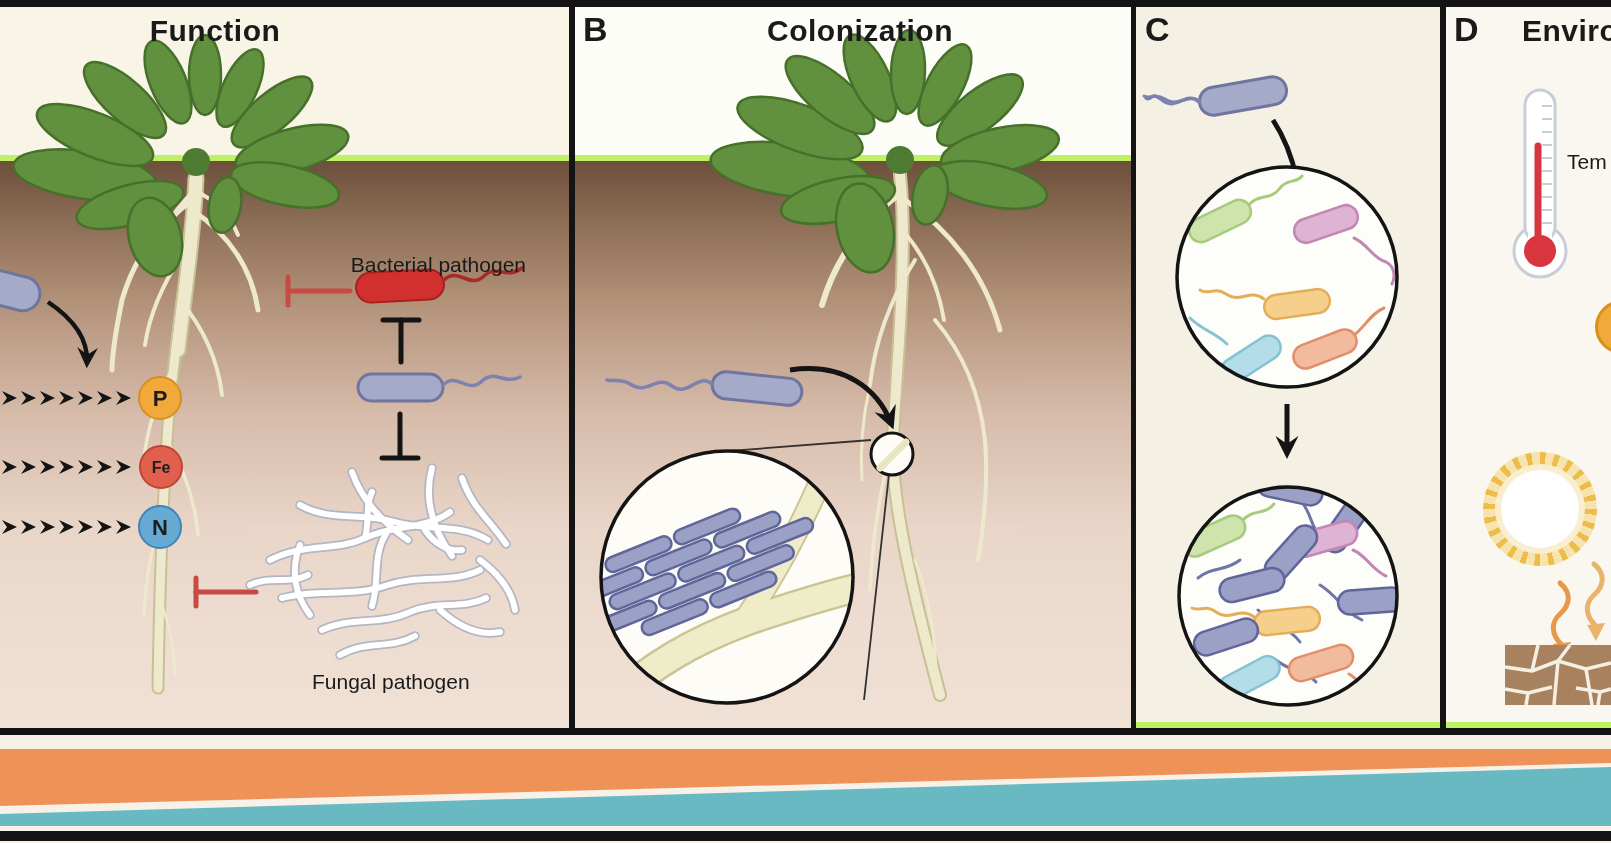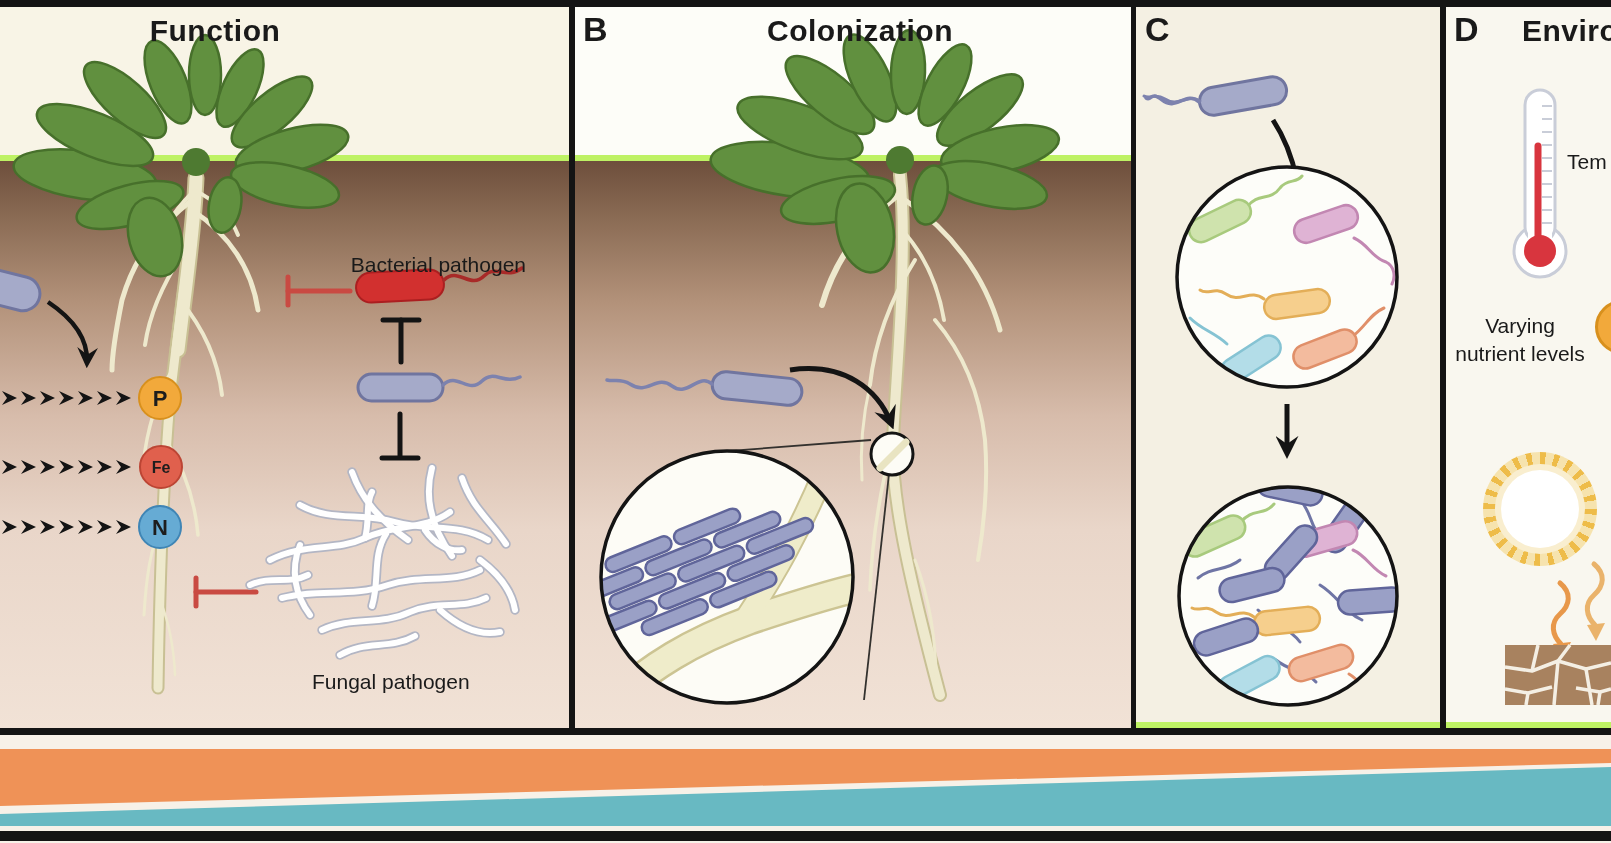--- a/index.html
+++ b/index.html
@@ -411,17 +411,16 @@
     <span>P</span>
   </div>
   <div class="abs nutri" style="left:139px;top:445px;background:#e0604d;border:2.5px solid #bc4534;font-size:16px;">
     <span>Fe</span>
   </div>
   <div class="abs nutri" style="left:138px;top:505px;background:#66abd4;border:2.5px solid #3f85b5;">
     <span>N</span>
   </div>
 
   <div class="abs lbl" style="left:1567px;top:150px;white-space:nowrap;">Tem</div>
-  <div class="abs lbl" style="left:1452px;top:312px;width:136px;text-align:center;line-height:1.32;">Varying nutrient levels</div>
 
   <div class="abs" style="left:1595px;top:300px;width:54px;height:54px;border-radius:50%;background:#f2a93b;border:3px solid #d8901d;box-sizing:border-box;"></div>
 
 </div>
 
 </body></html>

